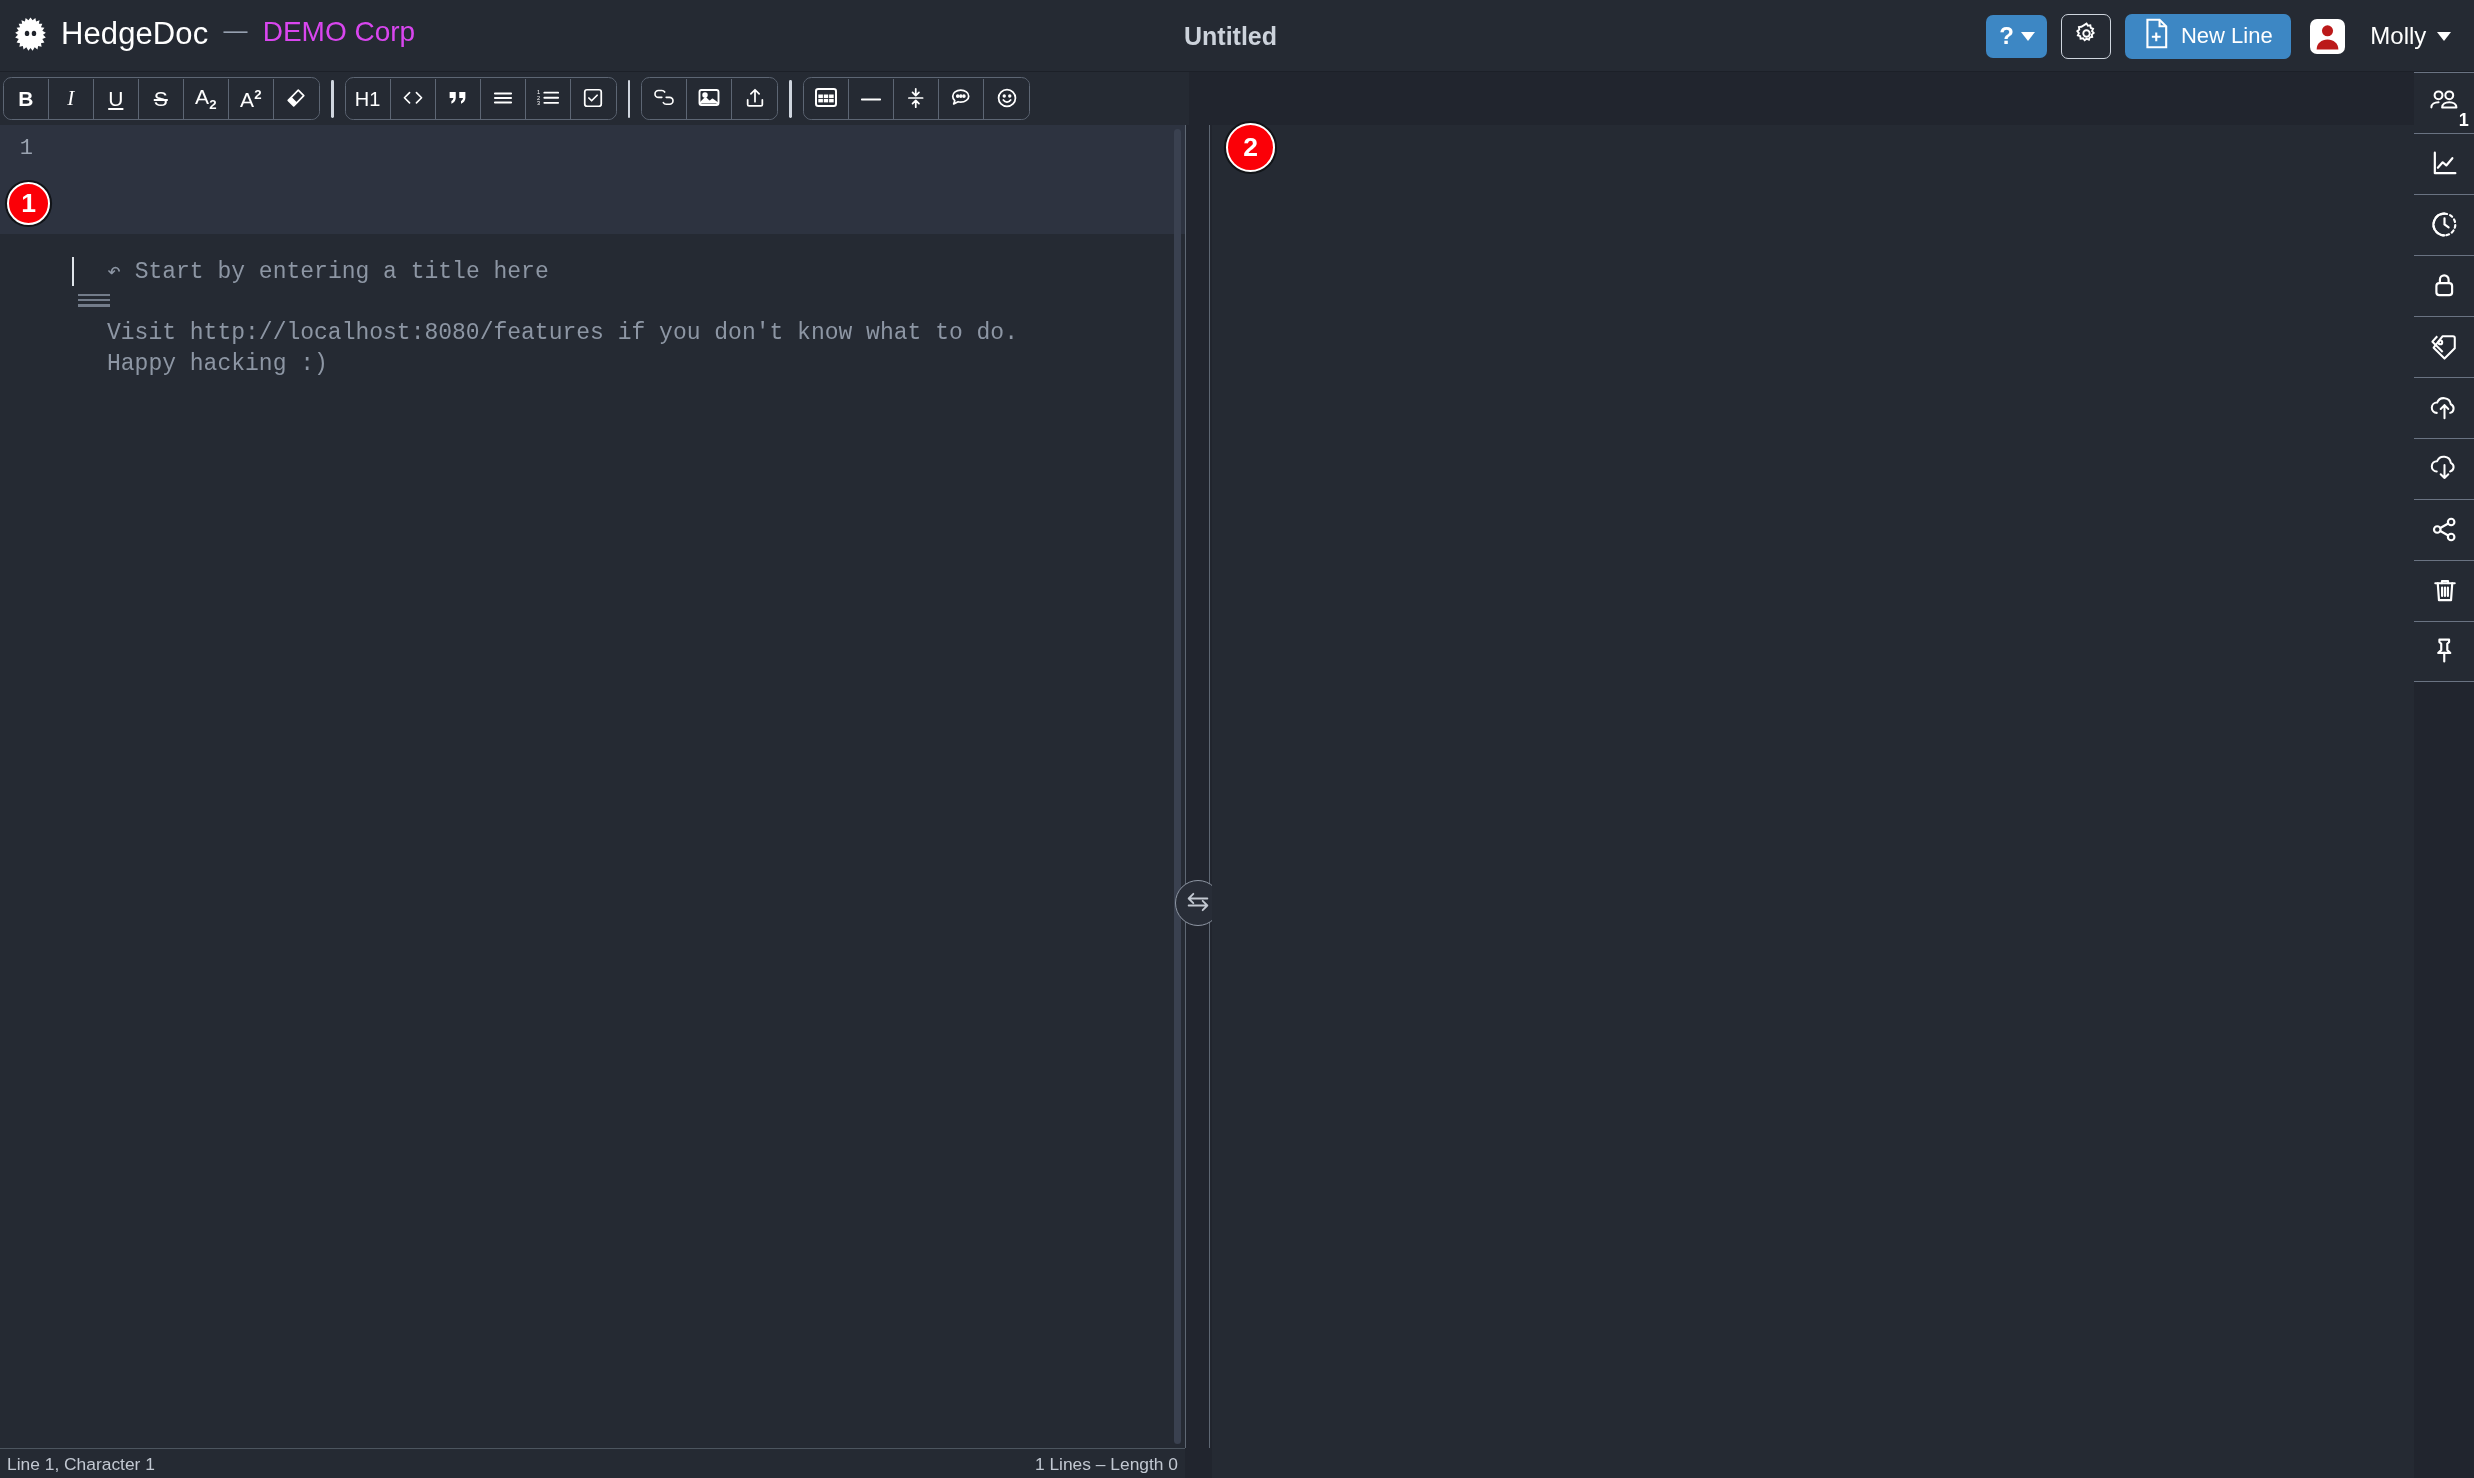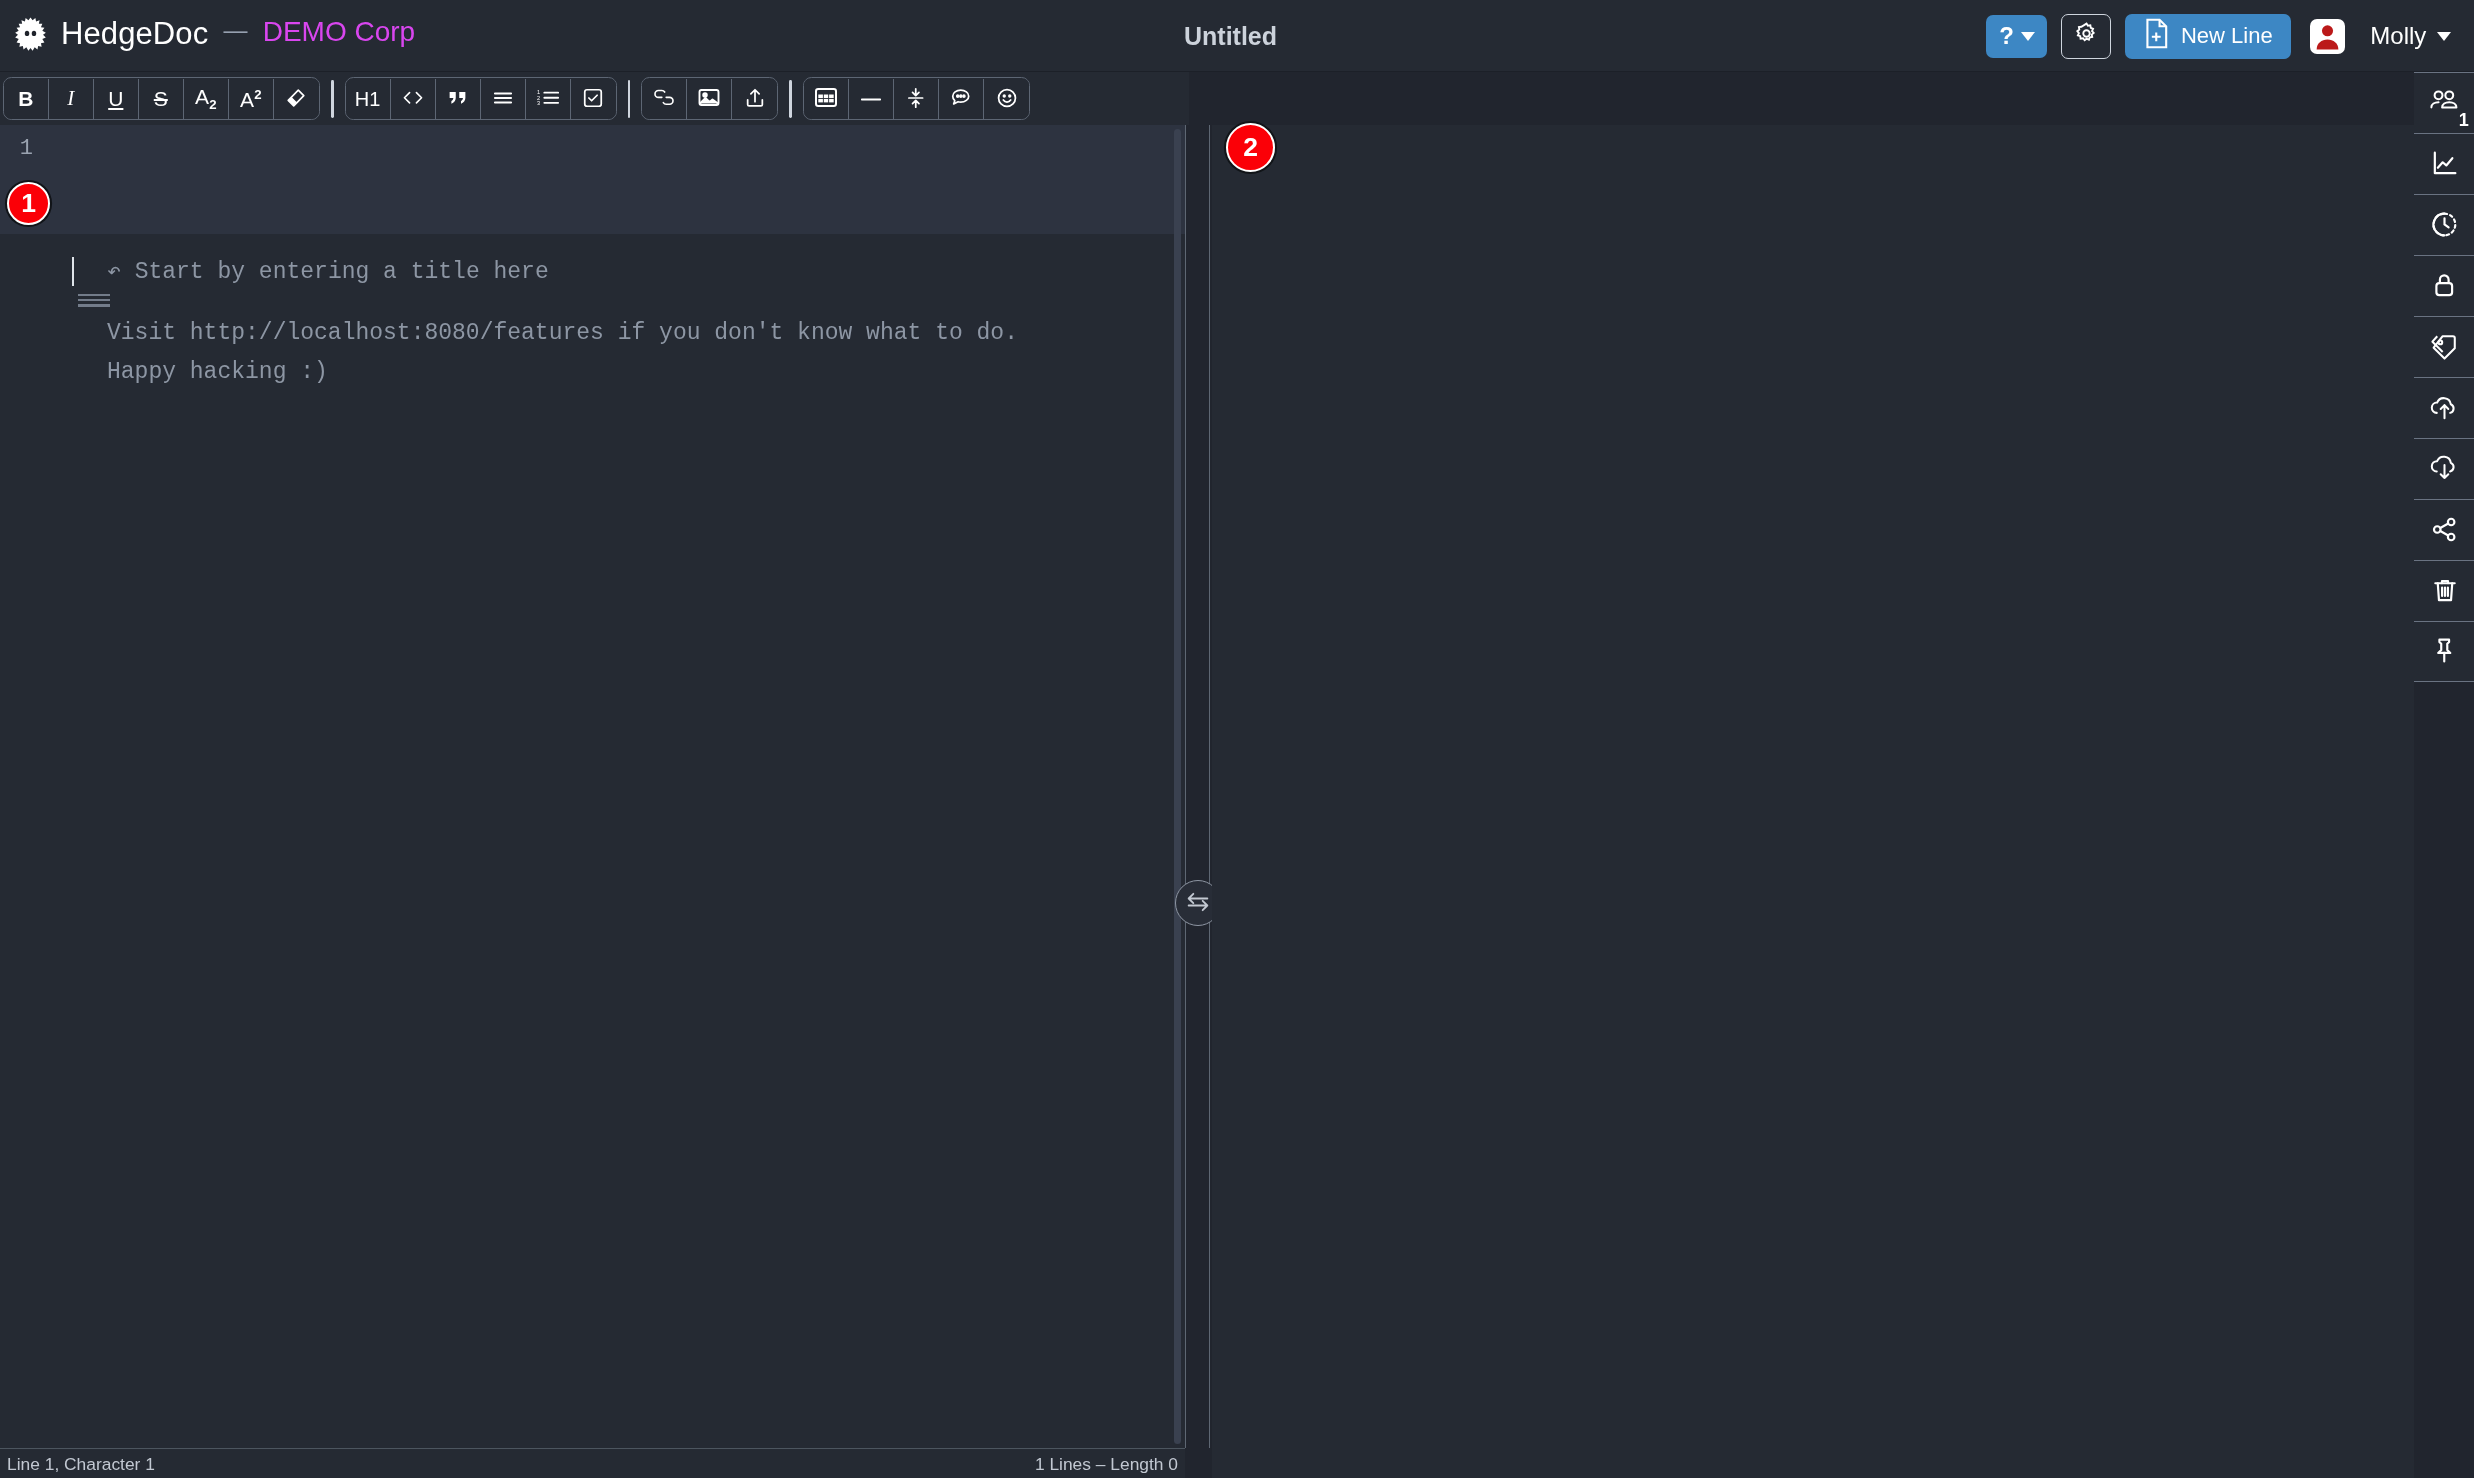--- a/index.html
+++ b/index.html
@@ -113,21 +113,21 @@
     position: absolute; top: 11px; left: 0; width: 33px; text-align: right;
     font-family: "Liberation Mono", monospace; font-size: 22px; color: #9aa3b0;
   }
   .code-line {
     position: absolute; left: 72px;
     font-family: "Liberation Mono", monospace; font-size: 23px;
     color: #8d96a4; white-space: pre; padding-left: 35px;
   }
   #ph-title  { top: 132px; }
   #ph-visit  { top: 195px; }
-  #ph-happy  { top: 234px; }
+  #ph-happy  { top: 226px; }
   #drag-handle {
     position: absolute; left: 78px; top: 169px; width: 32px; height: 12.5px;
     display: flex; flex-direction: column; justify-content: space-between;
   }
   #drag-handle span { display: block; height: 2.1px; background: #737c8a; }
   #editor-caret {
     position: absolute; left: 72px; top: 132px; width: 2.1px; height: 29px;
     background: #dfe4ea;
   }
   #editor-scrollbar {

